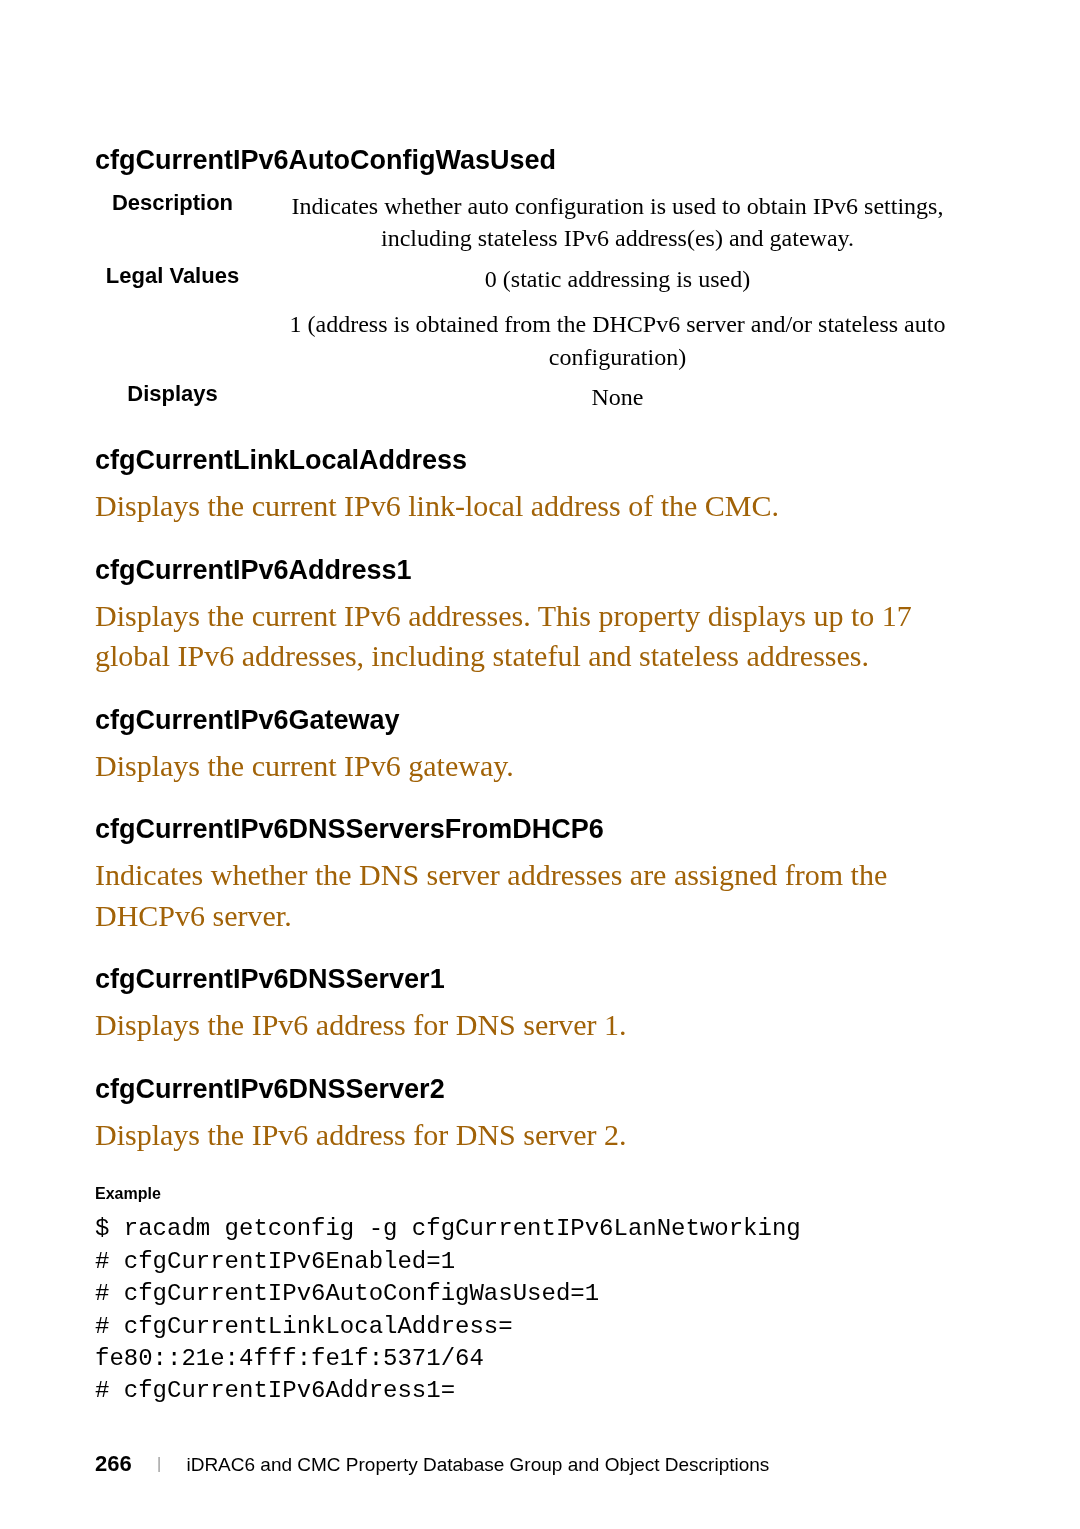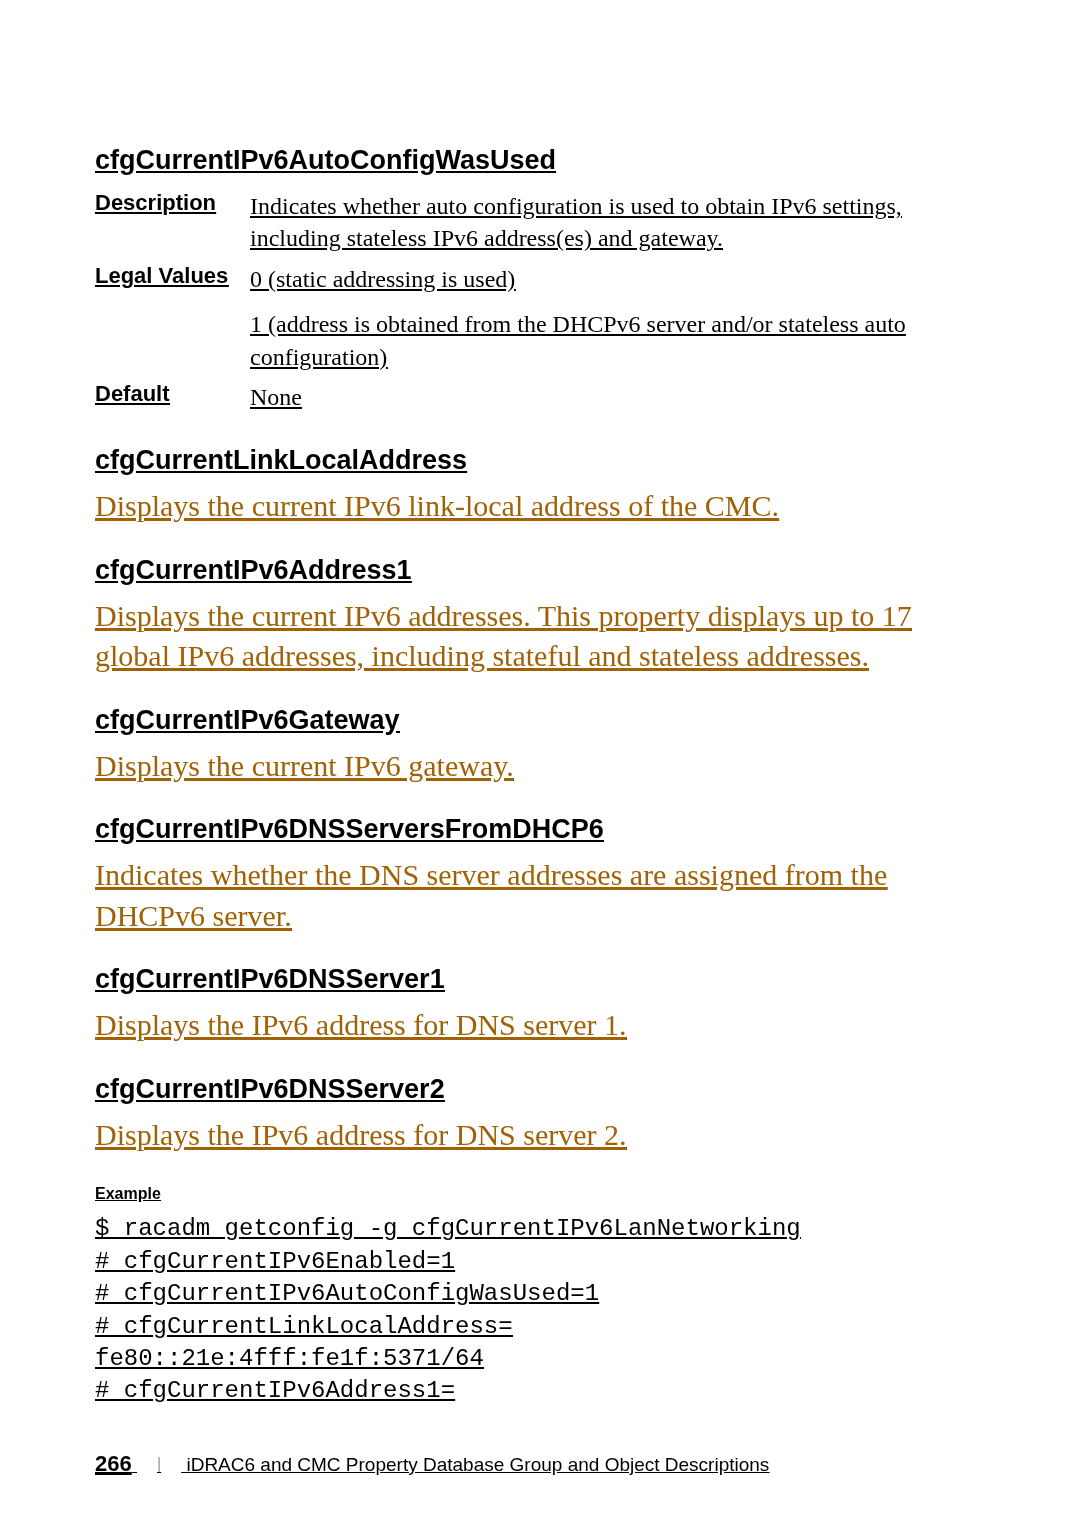--- a/index.html
+++ b/index.html
@@ -1,19 +1,18 @@
 <!DOCTYPE html>
 <html><head>
   <meta charset="utf-8">
   <style>
     * {
       margin: 0;
       padding: 0;
       box-sizing: border-box;
-      text-decoration: underline;
     }
     body {
       width: 1080px;
       height: 1529px;
       background: #ffffff;
       font-family: Georgia, 'Times New Roman', serif;
       padding: 145px 95px 60px 95px;
       position: relative;
       color: #000000;
     }
@@ -36,20 +35,21 @@
     }
     .body-text {
       font-family: Georgia, 'Times New Roman', serif;
       font-size: 30px;
       line-height: 1.35;
       color: #a16207;
     }
     .def-table {
       width: 100%;
       border-collapse: collapse;
+      text-align: center;
     }
     .def-table td {
       vertical-align: top;
       padding: 4px 0;
     }
     .def-label {
       font-family: Arial, Helvetica, sans-serif;
       font-weight: bold;
       font-size: 22px;
       width: 155px;
@@ -109,21 +109,21 @@
     <td class="def-value">Indicates whether auto configuration is used to obtain IPv6 settings, including stateless IPv6 address(es) and gateway.</td>
   </tr>
   <tr>
     <td class="def-label">Legal Values</td>
     <td class="def-value">
       <div class="def-value-line">0 (static addressing is used)</div>
       <div class="def-value-line">1 (address is obtained from the DHCPv6 server and/or stateless auto configuration)</div>
     </td>
   </tr>
   <tr>
-    <td class="def-label">Default</td>
+    <td class="def-label">Displays</td>
     <td class="def-value">None</td>
   </tr>
 </tbody>
   </table>
 
 <div class="section-heading">cfgCurrentLinkLocalAddress</div>
 <div class="body-text">Displays the current IPv6 link-local address of the CMC.</div>
 
 <div class="section-heading">cfgCurrentIPv6Address1</div>
 <div class="body-text">Displays the current IPv6 addresses. This property displays up to 17 global IPv6 addresses, including stateful and stateless addresses.</div>

